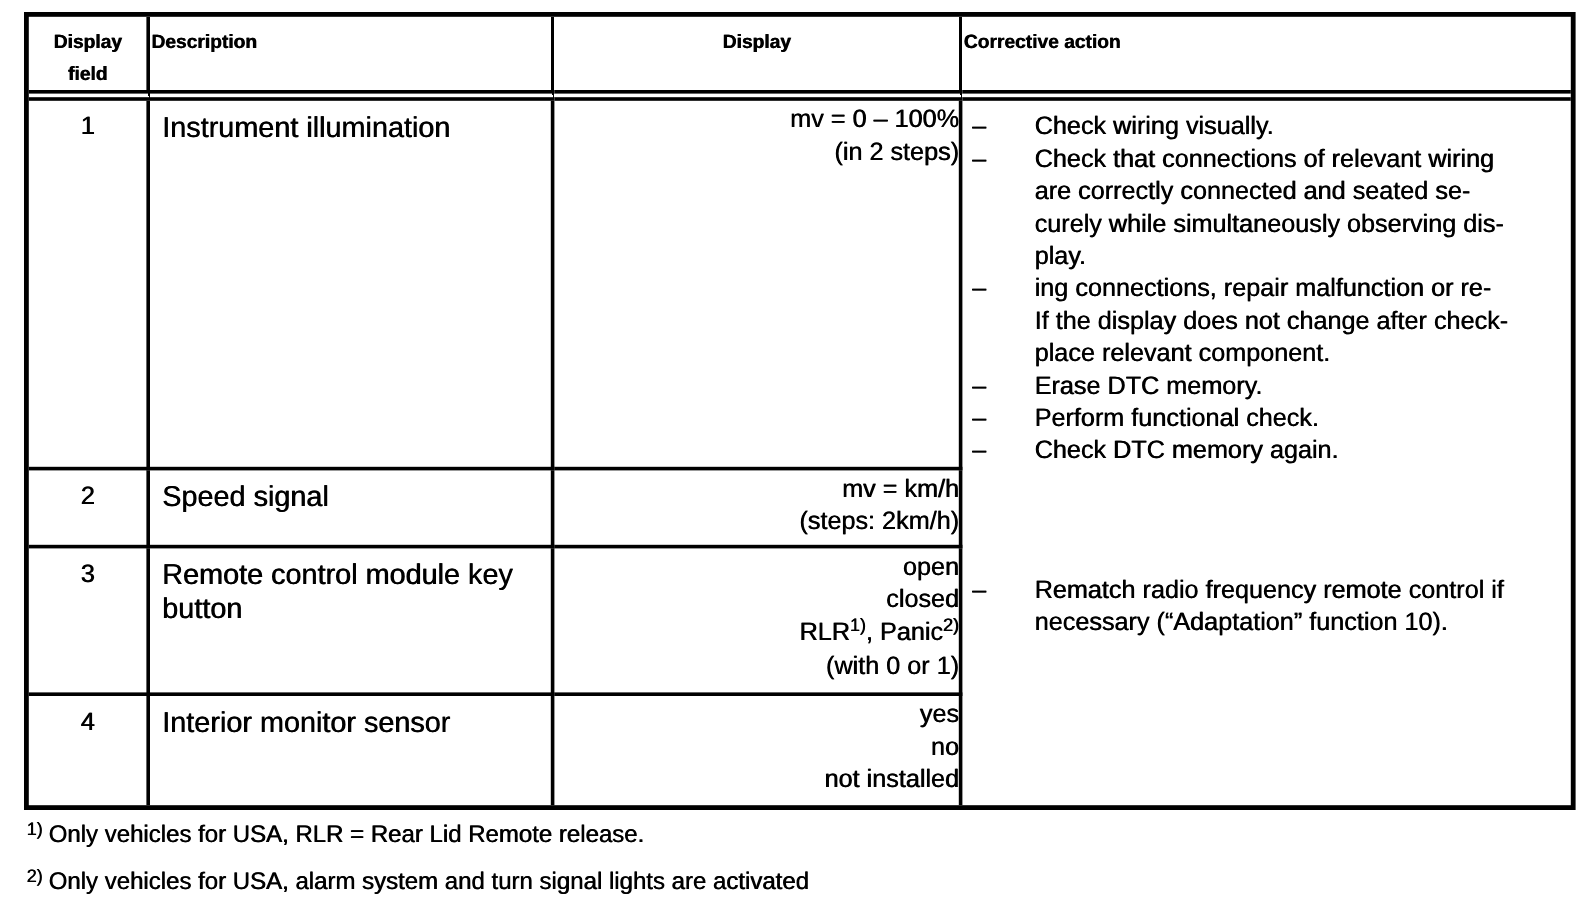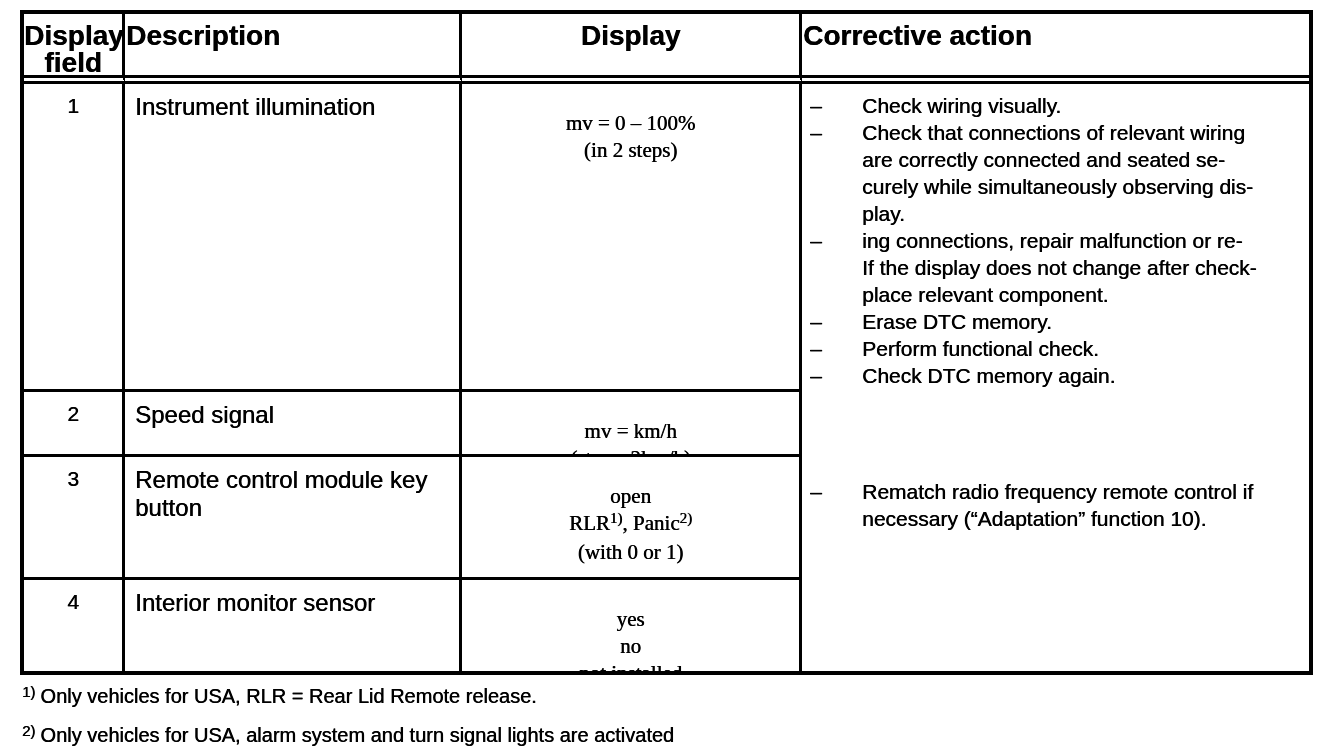--- a/index.html
+++ b/index.html
@@ -28,34 +28,34 @@
   }
   .cell { box-sizing: border-box; overflow: hidden; }
   .v-line { border-right: 3px solid #000; }
   .hdr { border-bottom: 9px double #000; }
   .h-line { border-bottom: 3px solid #000; }
 
   
   .t { text-shadow: 0.5px 0 0 #000; }
 
   .hdr-text {
-    font-size: 28px; font-weight: bold; line-height: 27px;
+    font-size: 16px; font-weight: bold; line-height: 27px;
     padding-top: 8px;
   }
   .hdr-center { text-align: center; }
   .hdr-left { padding-left: 1px; }
 
   .num-cell {
     font-size: 21px; text-align: center; padding-top: 10px;
   }
   .desc-cell {
     font-size: 24px; line-height: 28px; padding: 9px 8px 0 10px;
   }
   .disp-cell {
-    font-size: 21px; line-height: 27px; text-align: center; padding-top: 26px; font-family: Liberation Serif, serif;
+    font-size: 21px; line-height: 27px; text-align: right; padding-top: 2px;
   }
   .sup {
     font-size: 15px; position: relative; top: -7px;
     letter-spacing: 0;
   }
 
   
   .ca-cell {
     grid-column: 4; grid-row: 2 / 6;
     padding: 8px 6px 0 8px;
@@ -116,20 +116,21 @@
 
     <div class="cell v-line h-line num-cell t">
       <span>3</span>
     </div>
     <div class="cell v-line h-line desc-cell t">
       <div>Remote control module key</div>
       <div>button</div>
     </div>
     <div class="cell v-line h-line disp-cell t">
       <div>open</div>
+      <div>closed</div>
       <div>
         <span>RLR</span><span class="sup">1)</span><span>, Panic</span><span class="sup">2)</span>
       </div>
       <div>(with 0 or 1)</div>
     </div>
 
     <div class="cell v-line num-cell t">
       <span>4</span>
     </div>
     <div class="cell v-line desc-cell t">

